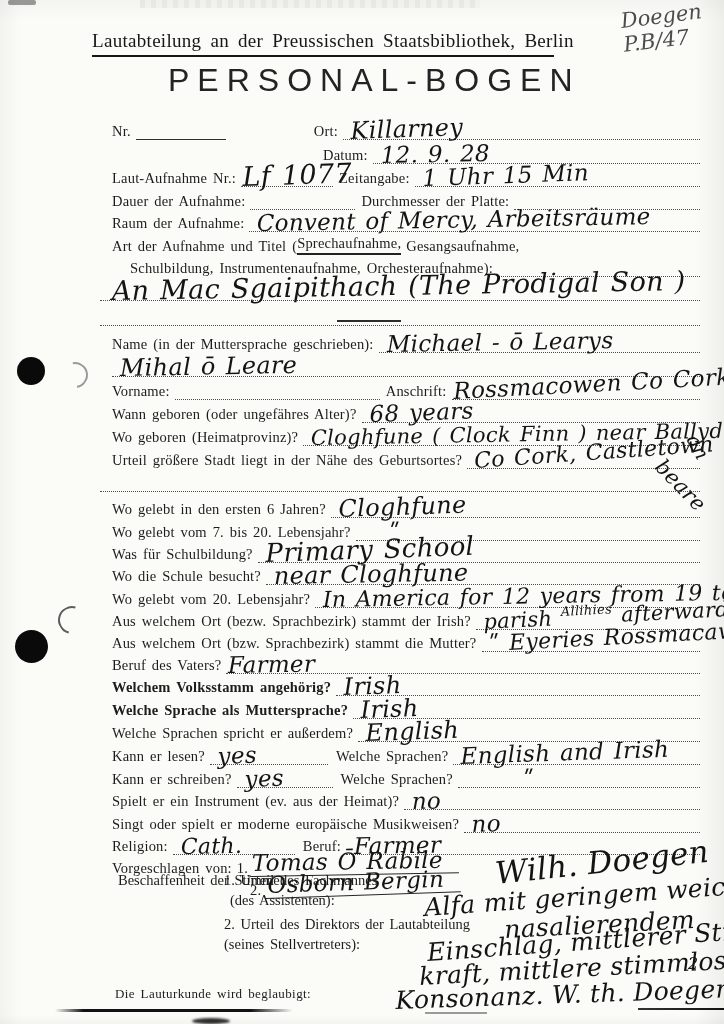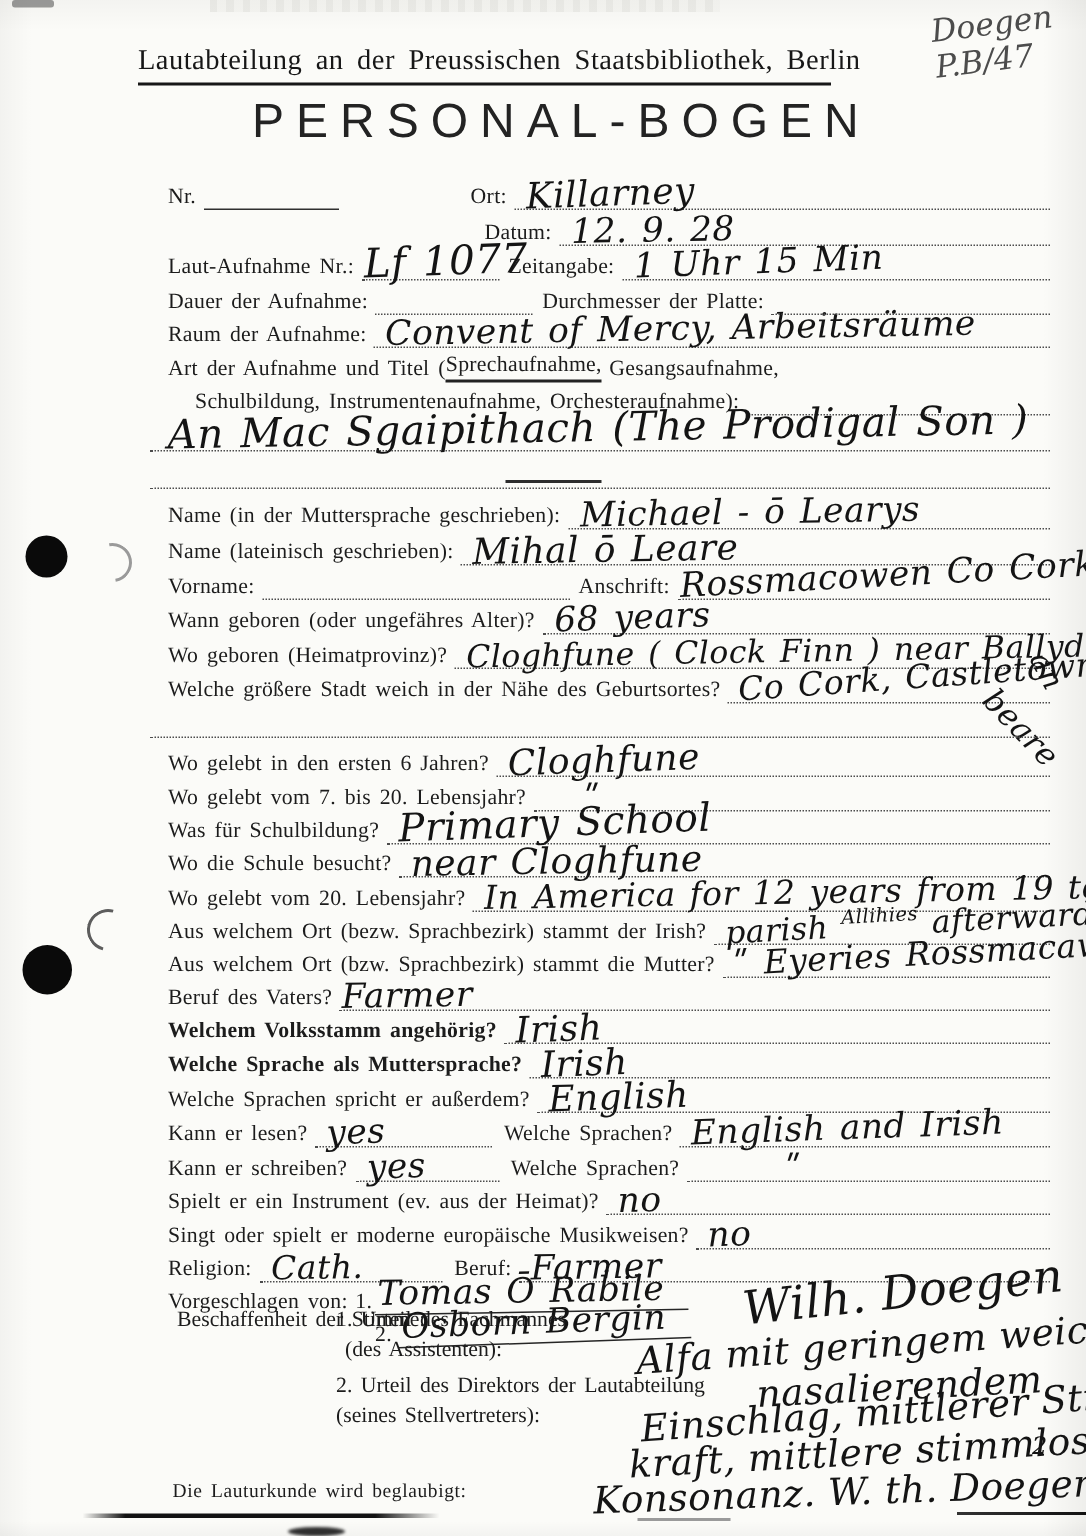--- a/index.html
+++ b/index.html
@@ -158,21 +158,20 @@
   </div>
 
   <div class="row" style="top:333px">
     <span class="lbl">Name (in der Muttersprache geschrieben):</span>
     <span class="fill">
         <span class="hw s23 t1">Michael - ō Learys</span>
       </span>
   </div>
 
   <div class="row" style="top:357px">
-    <span class="lbl">Name (lateinisch geschrieben):</span>
     <span class="fill">
         <span class="hw s24 t1">Mihal ō Leare</span>
       </span>
   </div>
 
   <div class="row" style="top:380px">
     <span class="lbl">Vorname:</span>
     <span class="fill fw" style="flex-basis:205px"></span>
     <span class="lbl" style="padding-left:6px">Anschrift:</span>
     <span class="fill">
@@ -189,21 +188,21 @@
 
   <div class="row" style="top:426px">
     <span class="lbl">Wo geboren (Heimatprovinz)?</span>
     <span class="fill">
         <span class="hw s21 t1">Cloghfune ( Clock Finn ) near Ballydoneg</span>
       </span>
   </div>
   <span class="hw s20 tail" style="left:701px;top:431px;transform:rotate(62deg)">an</span>
 
   <div class="row" style="top:449px">
-    <span class="lbl">Welche größere Stadt weich in der Nähe des Geburtsortes?</span>
+    <span class="lbl">Urteil größere Stadt liegt in der Nähe des Geburtsortes?</span>
     <span class="fill">
         <span class="hw s22 t4">Co Cork, Castletown</span>
       </span>
   </div>
   <span class="hw s21 tail" style="left:666px;top:456px;transform:rotate(46deg)">beare</span>
 
   <div class="row" style="top:472px;left:100px;width:600px">
     <span class="fill"></span>
   </div>
 

